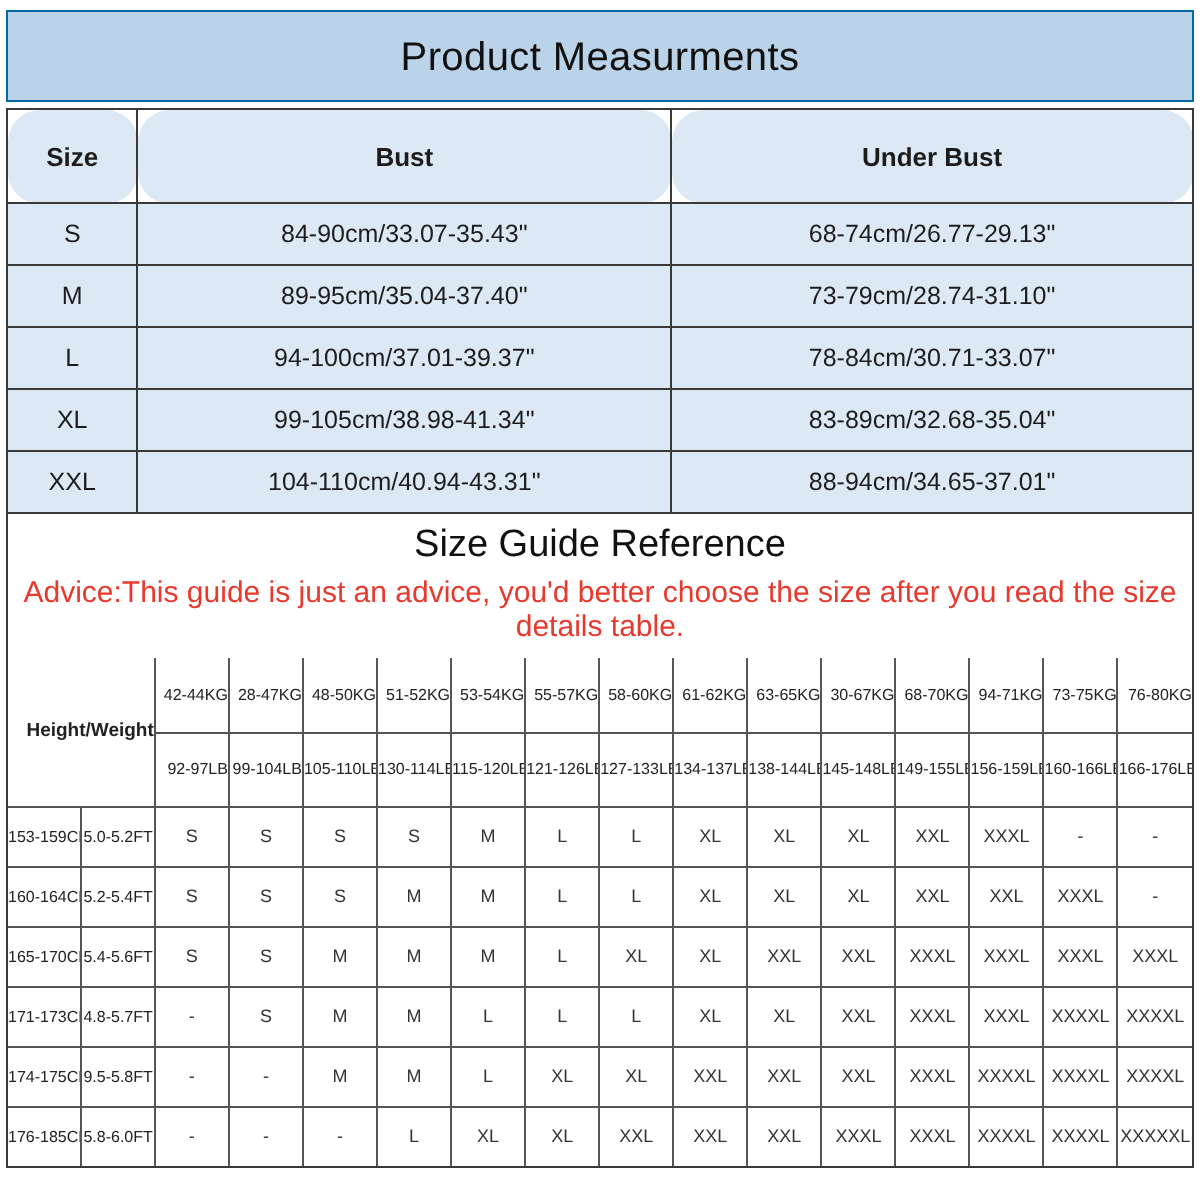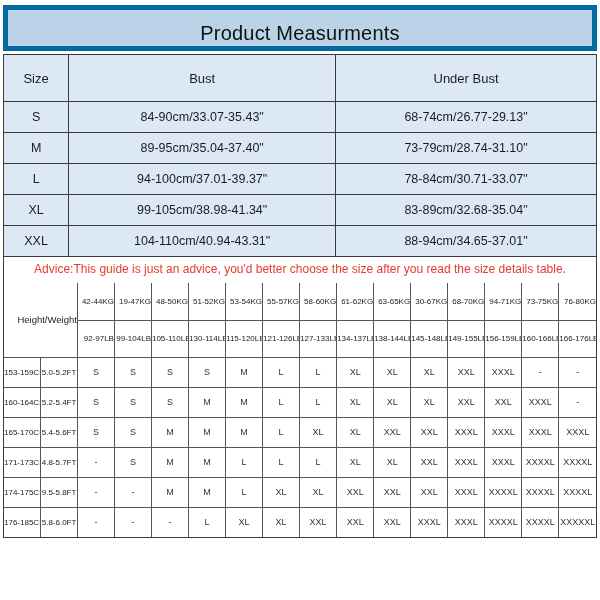--- a/index.html
+++ b/index.html
@@ -3,45 +3,45 @@
 <meta charset="utf-8">
 <style>
   * { margin: 0; padding: 0; box-sizing: border-box; }
   html, body { width: 600px; height: 600px; background: #ffffff; overflow: hidden; }
   body { font-family: "Liberation Sans", sans-serif; color: #1c1c1c; }
   .sheet { width: 594px; margin: 5px 3px 0 3px; }
 
   
   .m-title {
     height: 46px; line-height: 46px; text-align: center;
-    background: #bad3e9; border: 5px solid #0369a1;
+    background: #bad3e9; border: 1px solid #0369a1;
     font-size: 20px; color: #111; margin-bottom: 3px;
     letter-spacing: 0.2px;
   }
   table { border-collapse: collapse; width: 100%; table-layout: fixed; }
   .m-table th, .m-table td {
     border: 1px solid #3a3a3a; background: #dcE9f5;
     text-align: center; vertical-align: middle;
   }
-  .m-table th { height: 47px; font-size: 13px; font-weight: normal; }
+  .m-table th { height: 47px; font-size: 13px; font-weight: bold; border-radius: 16px; }
   .m-table td { height: 31px; font-size: 12.5px; }
 
   
   .sg { border: 1px solid #3a3a3a; border-top: none; margin-top: 0; }
   .sg-text { padding: 5px 4px 7px 4px; text-align: center; }
   .sg-title { font-size: 19px; color: #111; margin-bottom: 4px; }
   .sg-sub { font-size: 12px; color: #222; margin-bottom: 4px; }
-  .sg-advice { font-size: 12px; }
+  .sg-advice { font-size: 15px; }
   .sg-table th, .sg-table td {
     border: 1px solid #555; background: #fff;
     text-align: center; vertical-align: middle;
     font-weight: normal; overflow: hidden; white-space: nowrap;
   }
   .sg-table thead th { height: 37px; font-size: 8px; color: #222; text-align: right; }
-  .sg-table .corner { font-size: 9.5px; }
+  .sg-table .corner { font-size: 9.5px; font-weight: bold; }
   .sg-table tbody th { font-size: 8px; height: 30px; color: #222; }
   .sg-table tbody td { font-size: 9px; height: 30px; color: #333; }
   .sg-table { border-style: hidden; } 
 </style>
 </head>
 <body>
 
 <div class="sheet">
 
   <div class="m-title">Product Measurments</div>
@@ -83,20 +83,21 @@
         <tr>
           <td>XXL</td>
           <td>104-110cm/40.94-43.31"</td>
           <td>88-94cm/34.65-37.01"</td>
         </tr>
       </tbody>
   </table>
 
   <div class="sg">
     <div class="sg-text">
+      <div class="sg-title">Size Guide Reference</div>
       <div class="sg-advice" id="sg-advice" style="color: rgb(232, 57, 46);">Advice:This guide is just an advice,  you'd better choose the size after you read the size details table.</div>
     </div>
     <table class="sg-table">
       <colgroup id="sg-cols">
           <col style="width: 6.2%;">
           <col style="width: 6.2%;">
           <col style="width: 6.25714%;">
           <col style="width: 6.25714%;">
           <col style="width: 6.25714%;">
           <col style="width: 6.25714%;">
@@ -108,21 +109,21 @@
           <col style="width: 6.25714%;">
           <col style="width: 6.25714%;">
           <col style="width: 6.25714%;">
           <col style="width: 6.25714%;">
           <col style="width: 6.25714%;">
         </colgroup>
       <thead>
         <tr id="sg-kg-row">
           <th class="corner" rowspan="2" colspan="2">Height/Weight</th>
         <th>42-44KG</th>
-            <th>19-47KG</th>
+            <th>28-47KG</th>
             <th>48-50KG</th>
             <th>51-52KG</th>
             <th>53-54KG</th>
             <th>55-57KG</th>
             <th>58-60KG</th>
             <th>61-62KG</th>
             <th>63-65KG</th>
             <th>30-67KG</th>
             <th>68-70KG</th>
             <th>94-71KG</th>

